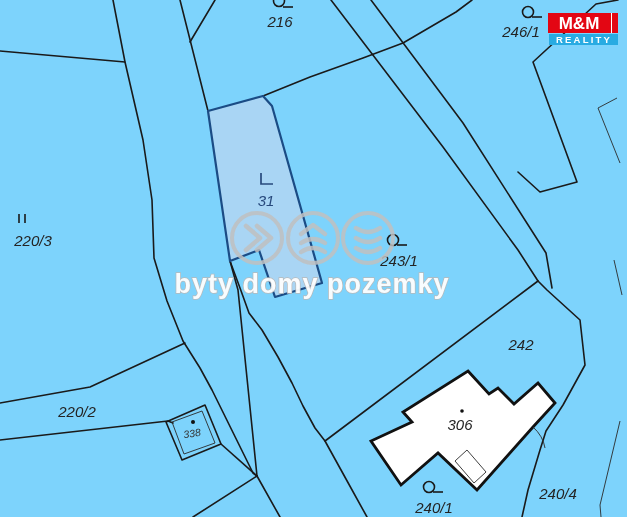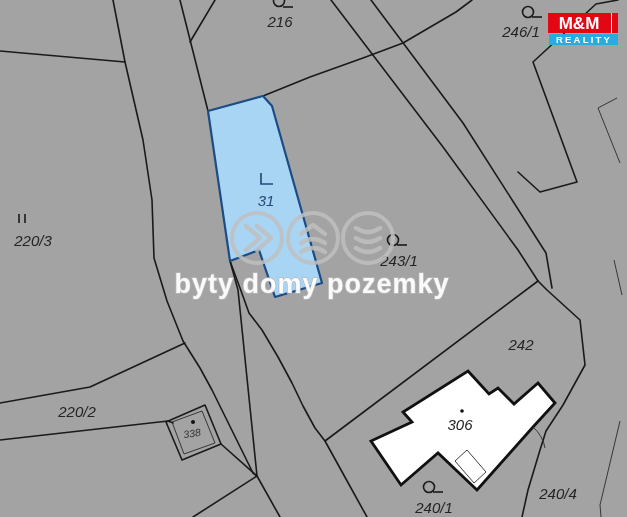--- a/index.html
+++ b/index.html
@@ -1,16 +1,16 @@
 <!DOCTYPE html>
 <html><head>
 <meta charset="utf-8">
 <style>
   html,body{margin:0;padding:0;background:#fff;}
-  .map-wrap{position:relative;width:627px;height:517px;overflow:hidden;background:#a3a3a3;
+  .map-wrap{position:relative;width:627px;height:517px;overflow:hidden;background:#7dd3fc;
             font-family:"Liberation Sans",sans-serif;}
   svg{position:absolute;left:0;top:0;display:block;}
   .bnd{fill:none;stroke:#1a1a1a;stroke-width:1.6;stroke-linejoin:round;stroke-linecap:round;}
   .thin{fill:none;stroke:#2a2a2a;stroke-width:0.9;stroke-linejoin:round;}
   .bld{fill:#ffffff;stroke:#111;stroke-width:2.8;stroke-linejoin:miter;}
   .lbl{font-style:italic;font-size:15px;fill:#242424;}
   .lbl-small{font-style:italic;font-size:10.5px;fill:#333;}
   .lbl-blue{font-style:italic;font-size:15px;fill:#27497c;}
   .wm-circle{fill:none;stroke:#bfbfbf;stroke-width:4;opacity:.85;}
   .wm-glyph{fill:none;stroke:#bfbfbf;stroke-width:4.5;stroke-linecap:round;stroke-linejoin:round;opacity:.85;}

